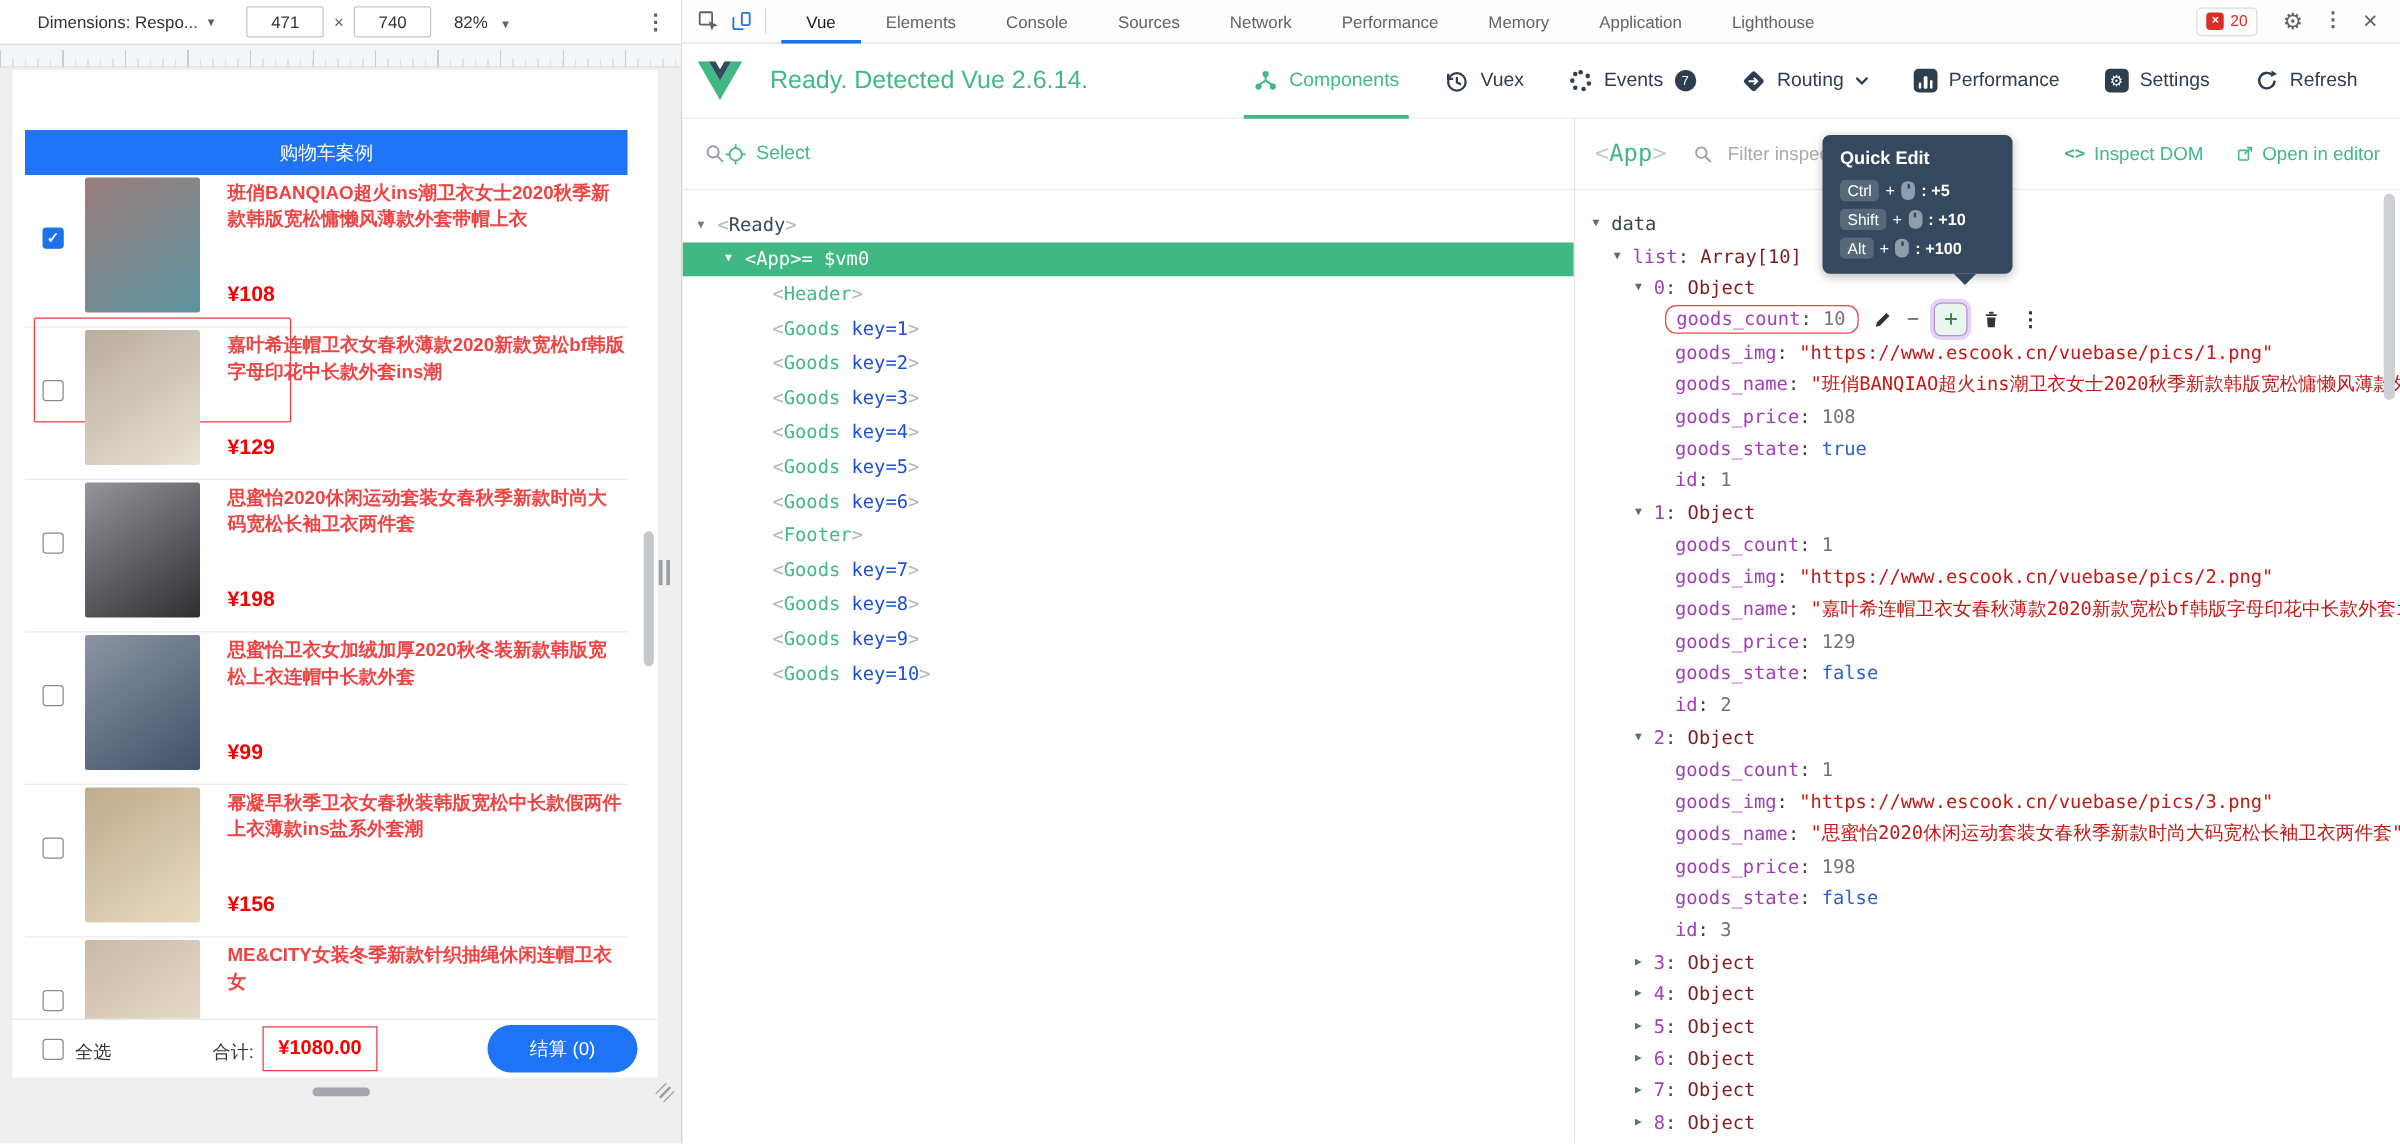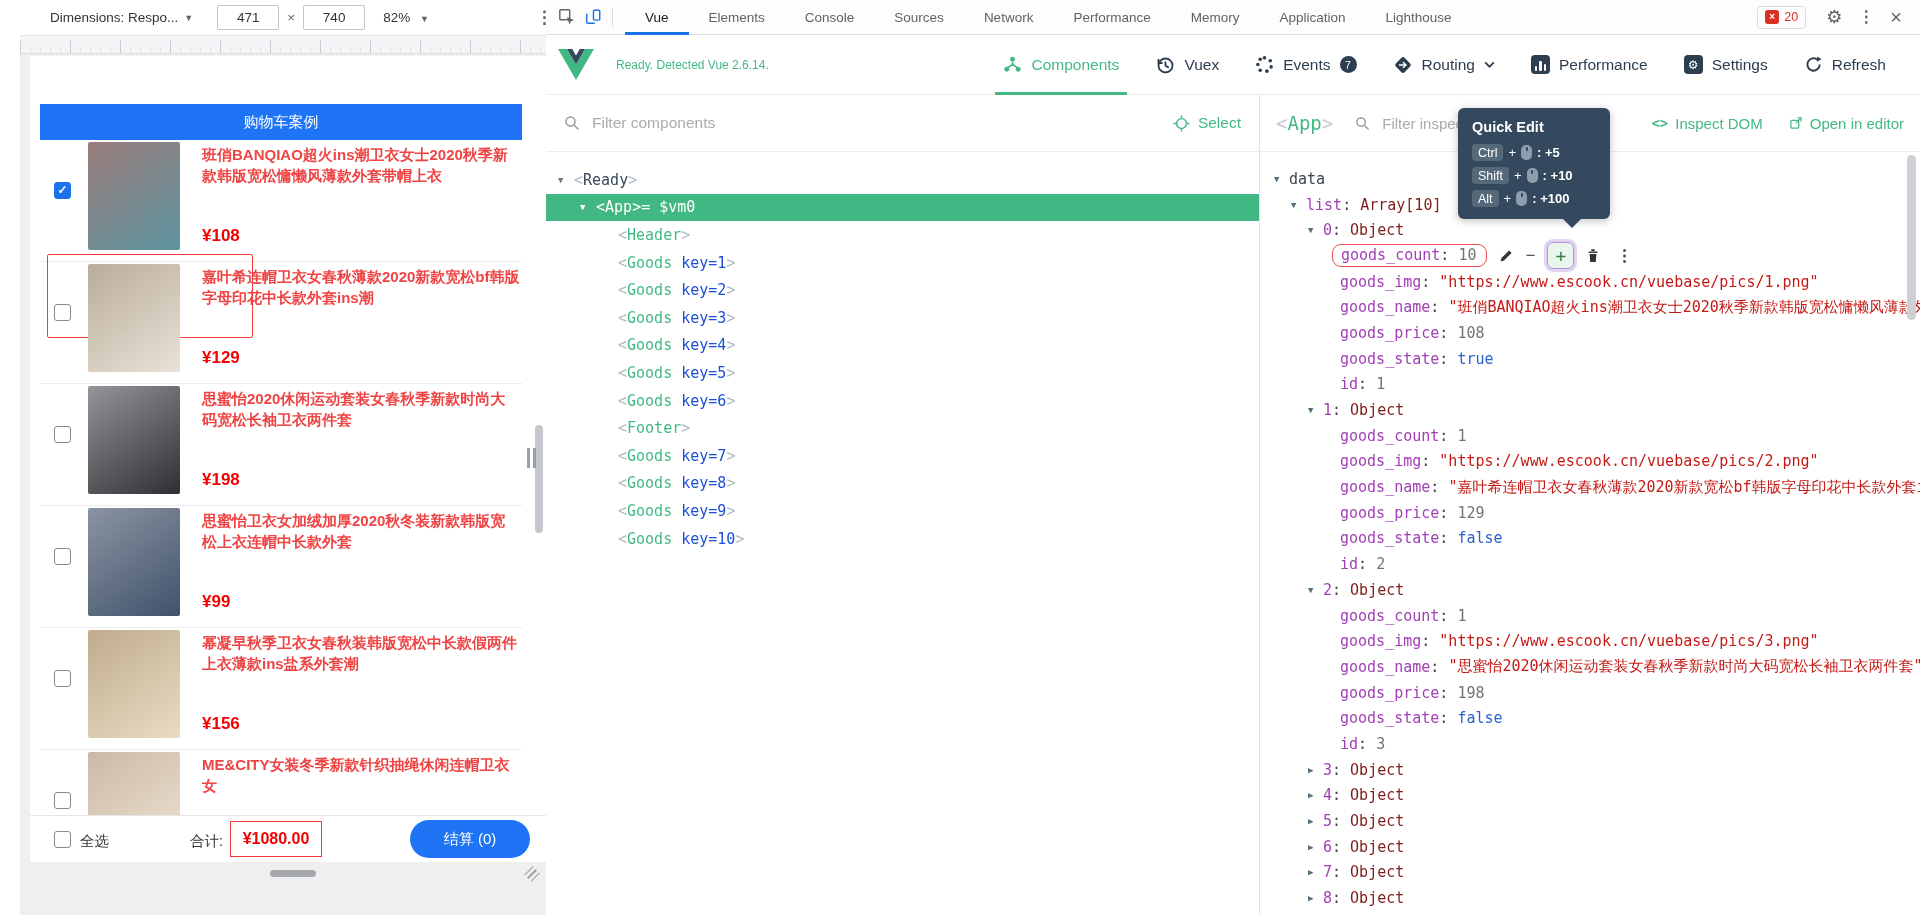--- a/index.html
+++ b/index.html
@@ -2,21 +2,21 @@
 <html><head>
 <meta charset="utf-8">
 <style>
   * { margin:0; padding:0; box-sizing:border-box; }
   html,body { background:#fff; }
   #screen { position:relative; width:1920px; height:915px; overflow:hidden;
             font-family:"Liberation Sans", sans-serif; background:#fff; color:#333; }
 
   
   .left-pane { position:absolute; left:0; top:0; width:546px; height:915px;
-               background:#efefef; border-right:1px solid #cfcfcf;margin-left:20px; }
+               background:#efefef; border-right:1px solid #cfcfcf; }
   .dev-toolbar { position:absolute; left:0; top:0; width:100%; height:36px; background:#fff;
                  border-bottom:1px solid #e0e0e0; display:flex; align-items:center;
                  padding:0 12px 0 30px; font-size:13.5px; color:#333; }
   .dim-label { white-space:nowrap; }
   .caret { font-size:9px; color:#5f6368; margin-left:6px; }
   .dim-input { width:62px; height:25px; border:1px solid #c6c6c6; border-radius:2px;
                text-align:center; font-size:13.5px; color:#333; background:#fff;
                font-family:"Liberation Sans", sans-serif; }
   .x-sep { margin:0 8px; color:#5f6368; }
   .zoom-wrap { margin-left:18px; white-space:nowrap; }
@@ -83,21 +83,21 @@
   .tab-spacer { flex:1; }
   .err-pill { display:flex; align-items:center; gap:5px; border:1px solid #dadce0; border-radius:4px;
               height:23px; padding:0 7px; margin-right:12px; }
   .err-ico { width:14px; height:14px; background:#d93025; border-radius:3px; color:#fff;
              font-size:10px; line-height:14px; text-align:center; font-weight:bold; }
   .err-count { color:#d93025; font-size:12.5px; }
   .chrome-btn { color:#5f6368; font-size:18px; margin:0 8px; line-height:1; }
 
   .vue-toolbar { position:absolute; left:0; top:35px; width:100%; height:60px; background:#fff;
                  border-bottom:1px solid #ececec; display:flex; align-items:center; padding-left:12px; }
-  .vue-status { color:#42b983; font-size:12px; margin-left:22px; }
+  .vue-status { color:#42b983; font-size:20px; margin-left:22px; }
   .vue-nav { margin-left:auto; display:flex; height:60px; padding-right:16px; }
   .nav-item { display:flex; align-items:center; gap:9px; padding:0 18px; color:#2c3e50;
               font-size:15.5px; position:relative; white-space:nowrap; }
   .nav-item.active { color:#42b983;text-align:right; }
   .nav-item.active::after { content:""; position:absolute; left:10px; right:10px; bottom:0;
                             height:3px; background:#42b983; }
   .ev-badge { background:#2c3e50; color:#fff; width:17px; height:17px; border-radius:50%;
               font-size:10.5px; display:flex; align-items:center; justify-content:center; }
   .dark-sq { width:19px; height:19px; background:#2c3e50; border-radius:4px; color:#fff;
              display:flex; align-items:flex-end; justify-content:center; gap:2px; padding:3px; }
@@ -377,21 +377,20 @@
     <div class="panels">
 
       <div class="tree-panel">
         <div class="panel-head">
           <span>
             <svg width="16" height="16" viewBox="0 0 16 16">
                 <circle cx="6.5" cy="6.5" r="4.5" fill="none" stroke="#9aa0a6" stroke-width="1.6"></circle>
                 <line x1="10" y1="10" x2="14.5" y2="14.5" stroke="#9aa0a6" stroke-width="1.6"></line>
               </svg>
           </span>
-          <span class="filter-ph">Filter components</span>
           <span class="select-btn">
             <svg width="17" height="17" viewBox="0 0 18 18">
                 <circle cx="9" cy="9" r="5.2" fill="none" stroke="#42b983" stroke-width="1.5"></circle>
                 <line x1="9" y1="0.5" x2="9" y2="4" stroke="#42b983" stroke-width="1.5"></line>
                 <line x1="9" y1="14" x2="9" y2="17.5" stroke="#42b983" stroke-width="1.5"></line>
                 <line x1="0.5" y1="9" x2="4" y2="9" stroke="#42b983" stroke-width="1.5"></line>
                 <line x1="14" y1="9" x2="17.5" y2="9" stroke="#42b983" stroke-width="1.5"></line>
               </svg>
             <span>Select</span>
           </span>

